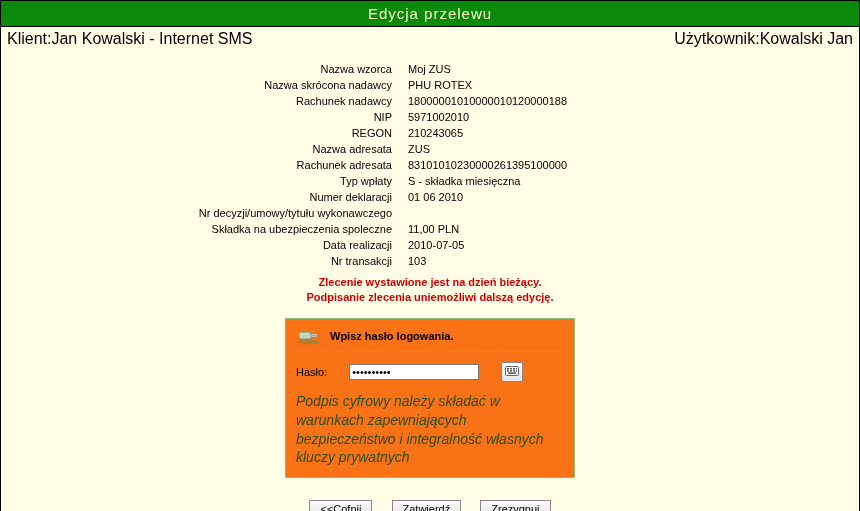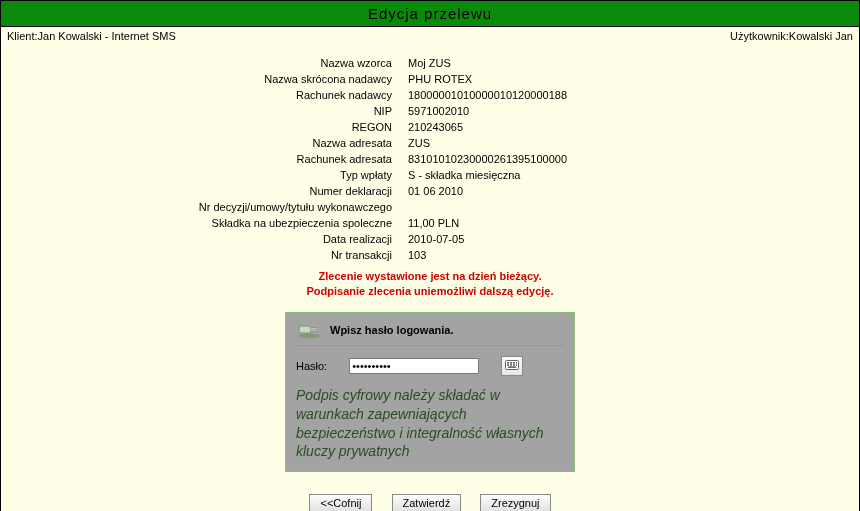--- a/index.html
+++ b/index.html
@@ -10,32 +10,32 @@
     background: #ffffe8;
     color: #000;
   }
   .wrap {
     width: 860px;
     border: 1px solid #000;
     background: #ffffe8;
   }
   .titlebar {
     background: #0a8a0a;
-    color: #000000;
+    color: #fef9c3;
     text-align: center;
     padding: 4px 4px;
     font-size: 15px;
     letter-spacing: 1px;
     border-bottom: 1px solid #000;
   }
   .subbar {
     display: flex;
     justify-content: space-between;
     padding: 3px 6px;
-    font-size: 11px;
+    font-size: 16px;
   }
   .details {
     margin: 10px auto 6px auto;
     width: 800px;
   }
   .row {
     display: flex;
     padding: 2px 0;
     gap: 8px;
   }
@@ -51,21 +51,21 @@
   .warning {
     color: #d00000;
     font-weight: bold;
     text-align: center;
     line-height: 1.4;
     margin: 2px 0 12px 0;
   }
   .panel {
     width: 290px;
     margin: 0 auto 16px auto;
-    background: #a3a3a3;
+    background: #f97316;
     border: 1px solid #8bbd7c;
     padding: 8px 10px 10px 10px;
   }
   .panel-head {
     display: flex;
     align-items: center;
     gap: 8px;
     padding-bottom: 6px;
   }
   .panel-head .htxt {

